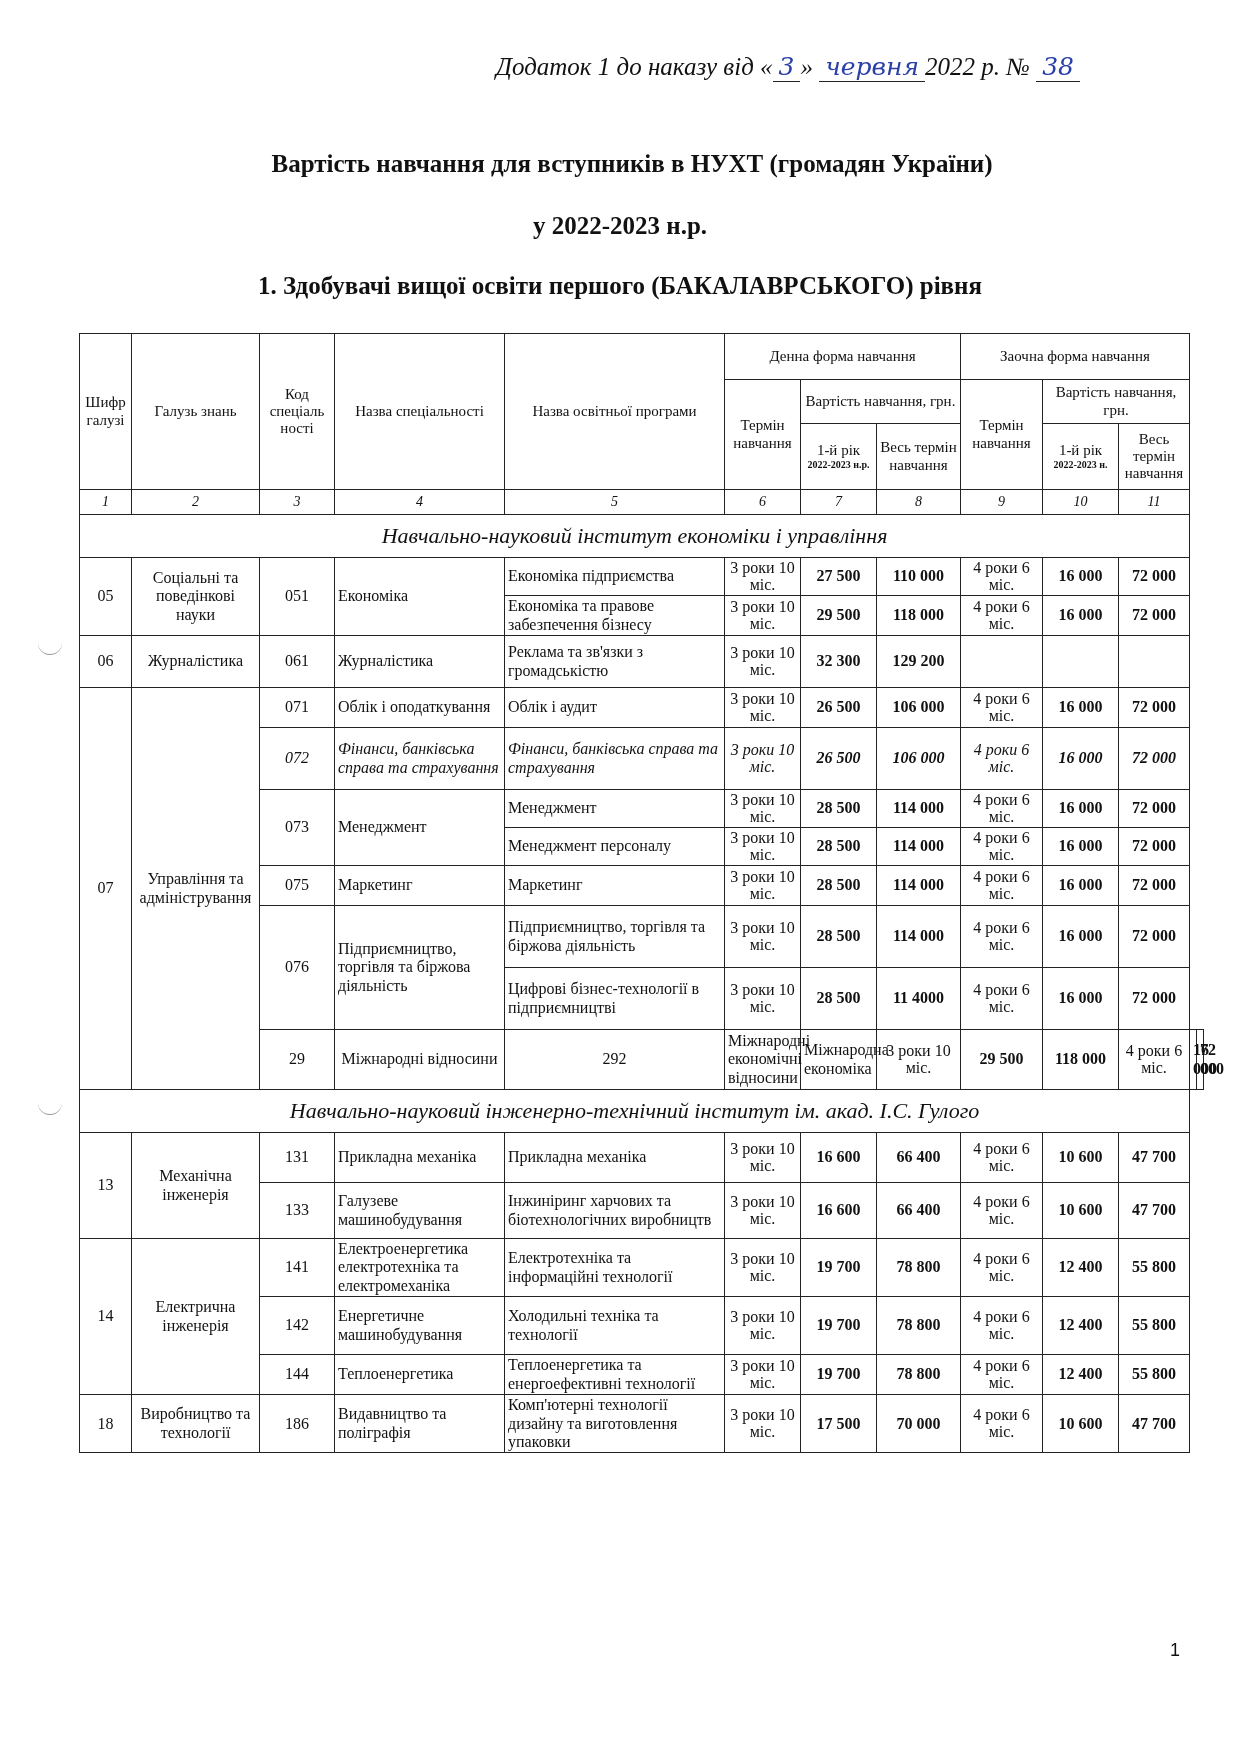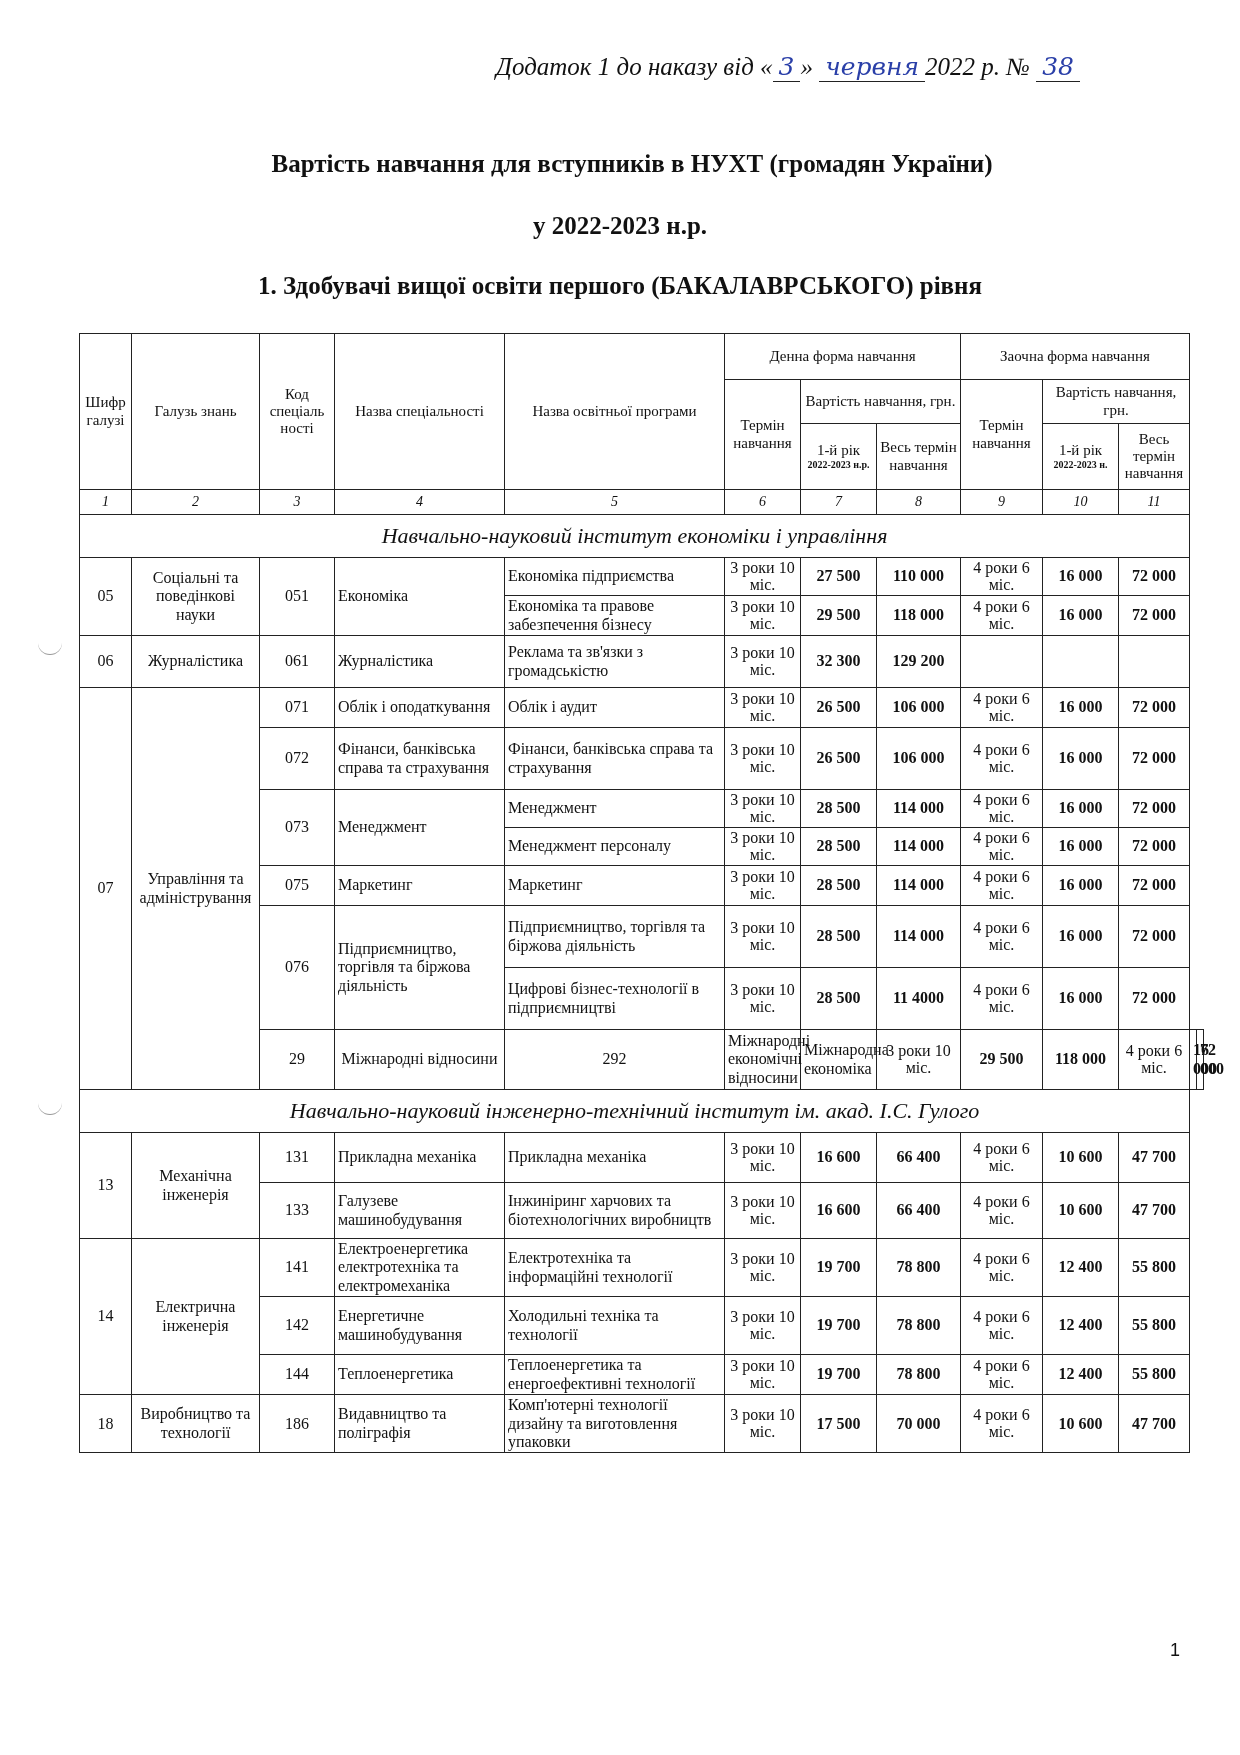--- a/index.html
+++ b/index.html
@@ -133,21 +133,21 @@
         <td>071</td>
         <td class="left">Облік і оподаткування</td>
         <td class="left">Облік і аудит</td>
         <td class="term">3 роки 10 міс.</td>
         <td class="num">26 500</td>
         <td class="num">106 000</td>
         <td class="term">4 роки 6 міс.</td>
         <td class="num">16 000</td>
         <td class="num">72 000</td>
       </tr>
-      <tr style="height: 62px;">
+      <tr style="height: 62px; font-style: italic;">
         <td>072</td>
         <td class="left">Фінанси, банківська справа та страхування</td>
         <td class="left">Фінанси, банківська справа та страхування</td>
         <td class="term">3 роки 10 міс.</td>
         <td class="num">26 500</td>
         <td class="num">106 000</td>
         <td class="term">4 роки 6 міс.</td>
         <td class="num">16 000</td>
         <td class="num">72 000</td>
       </tr>

